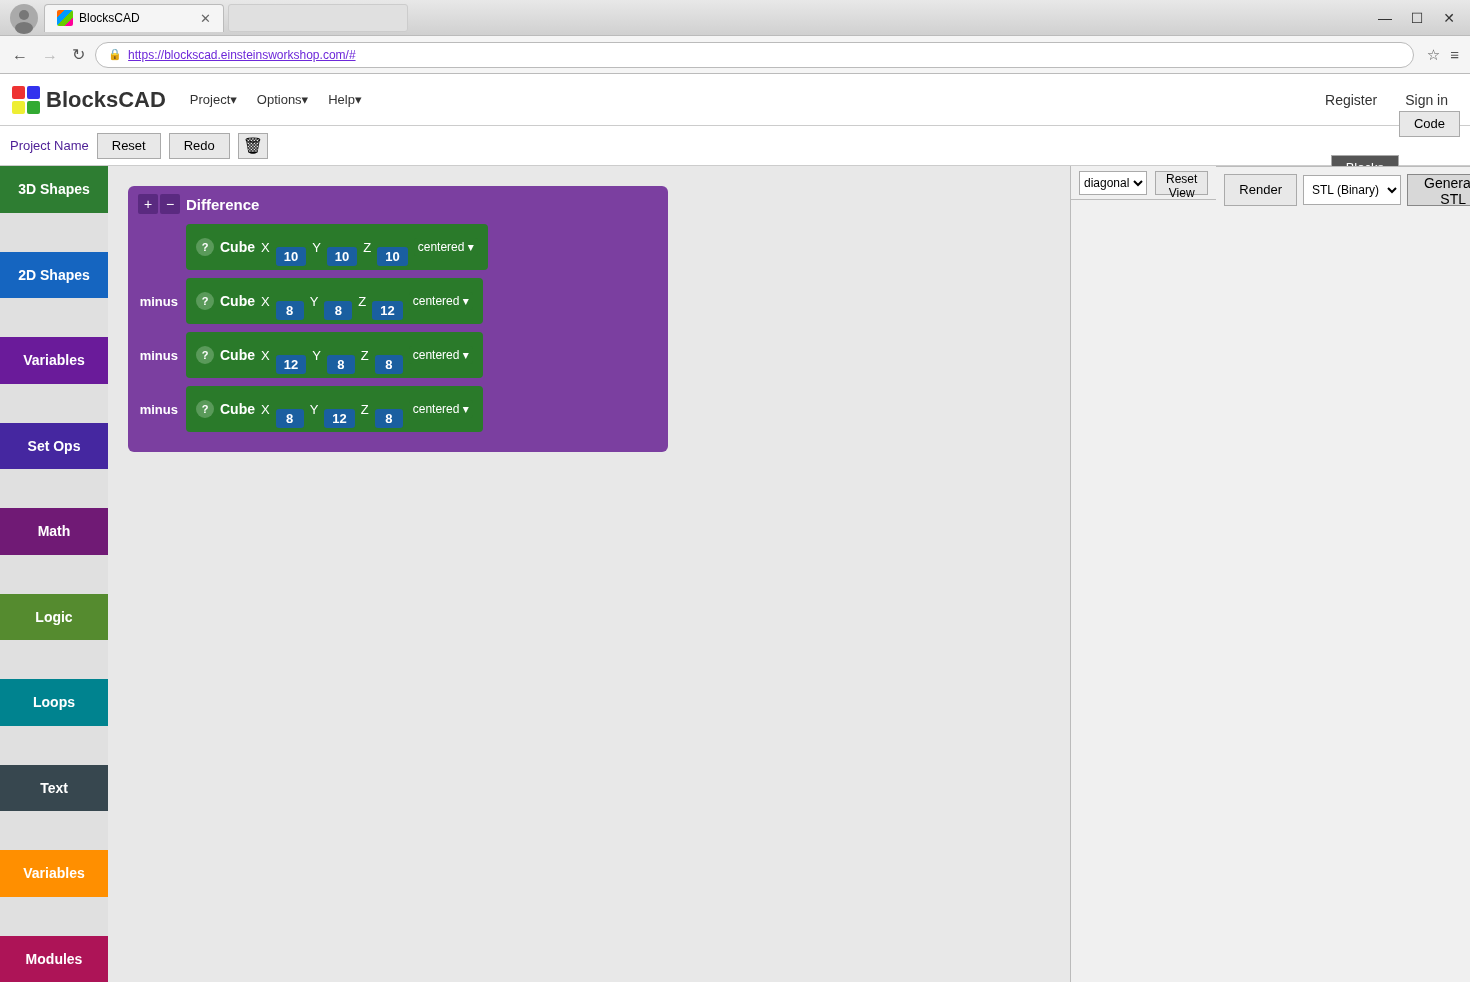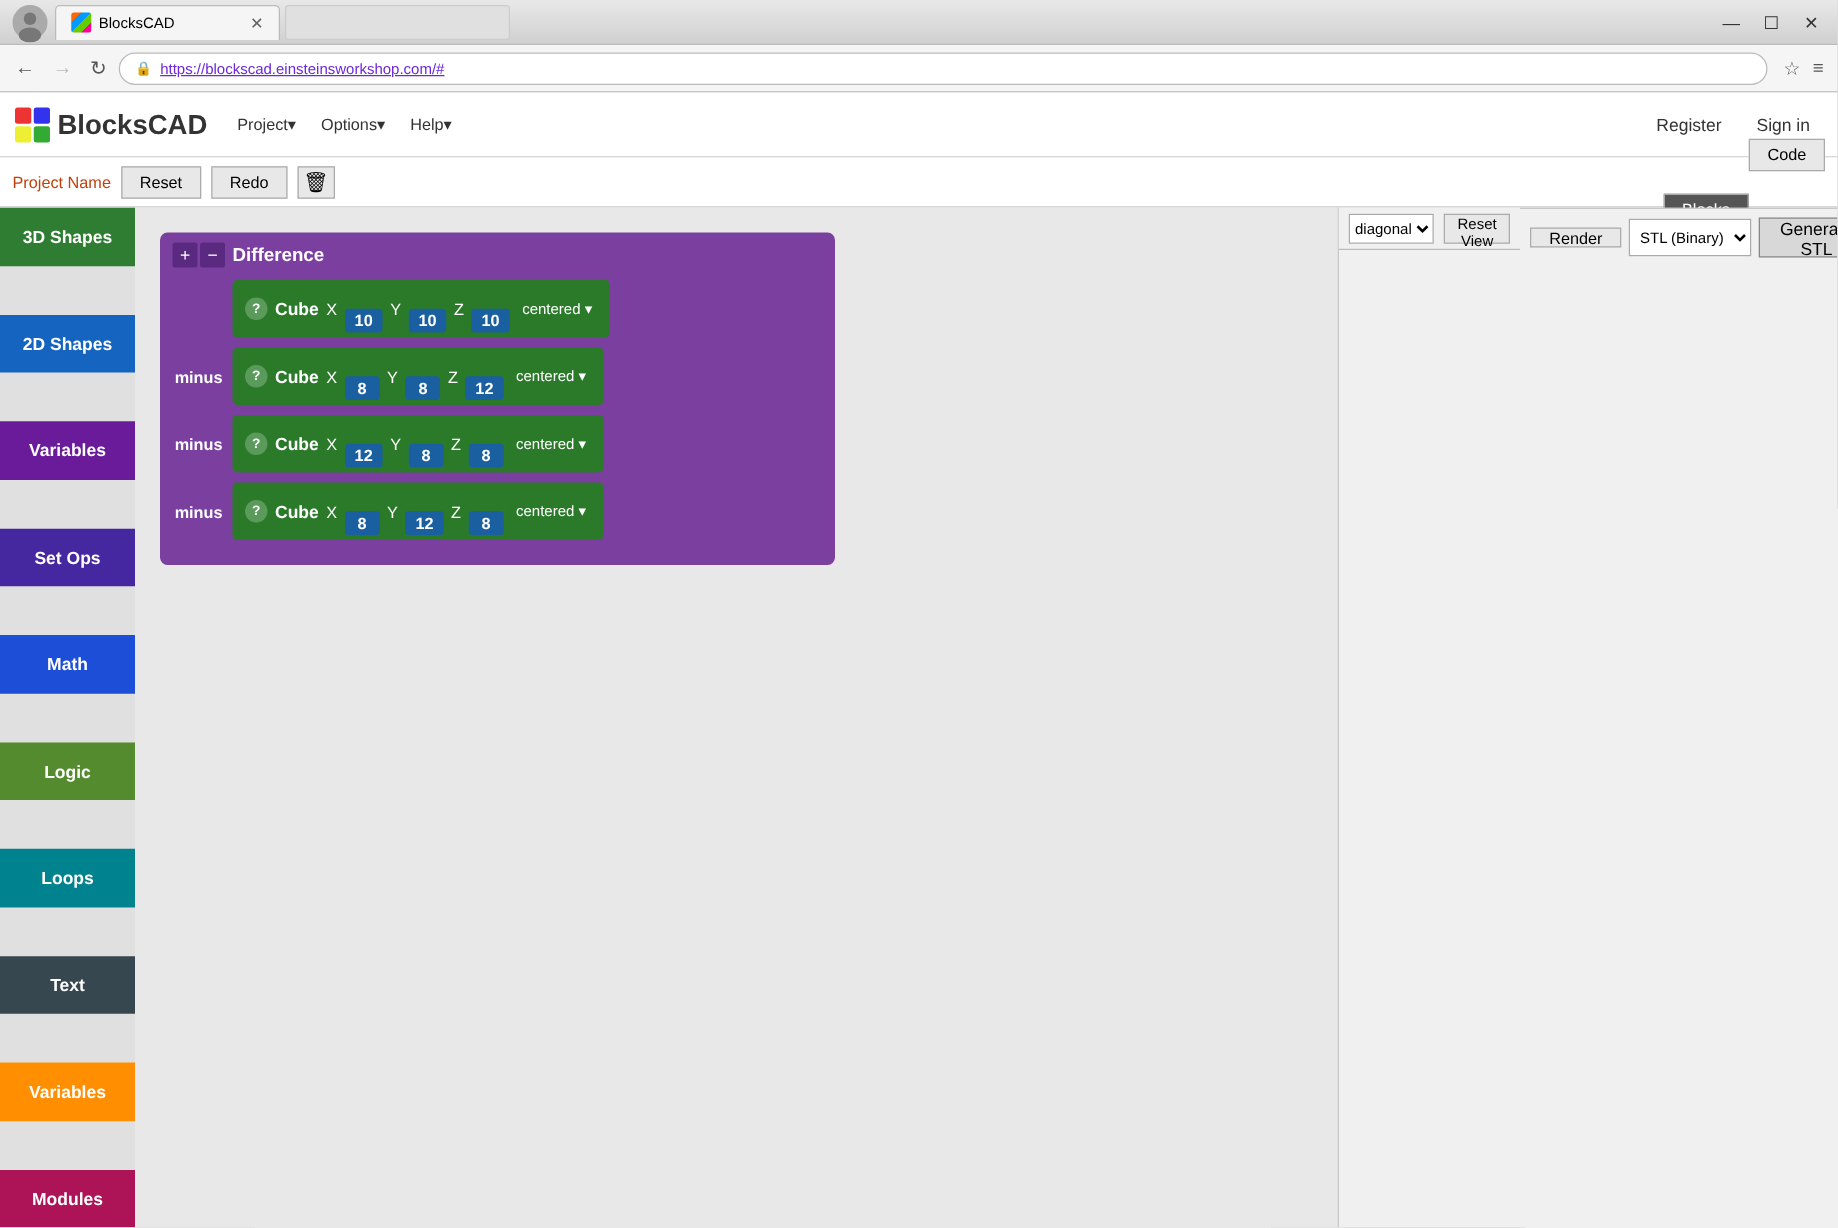--- a/index.html
+++ b/index.html
@@ -101,21 +101,21 @@
     
     .project-bar {
       background: white;
       height: 40px;
       display: flex;
       align-items: center;
       padding: 0 10px;
       border-bottom: 1px solid #ccc;
       gap: 8px;
     }
-    .project-label { font-size: 13px; color: #c2410c; }
+    .project-label { font-size: 13px; color: #4c1d95; }
     .project-name-input {
       border: 1px solid #ccc;
       height: 26px;
       padding: 0 8px;
       font-size: 13px;
       width: 260px;
     }
     .project-bar-btn {
       height: 26px;
       padding: 0 14px;
@@ -216,21 +216,21 @@
     .viewer-footer {
       background: #f0f0f0;
       height: 46px;
       display: flex;
       align-items: center;
       padding: 0 8px;
       gap: 6px;
       border-top: 1px solid #bbb;
     }
     .render-btn {
-      height: 16px;
+      height: 32px;
       padding: 0 14px;
       border: 1px solid #aaa;
       background: #e8e8e8;
       cursor: pointer;
       font-size: 13px;
       text-align: right;
     }
     .format-select {
       height: 30px;
       font-size: 12px;
@@ -438,21 +438,21 @@
         </div>
         <div class="sidebar-item" style="background:#1565c0;">
           <span>2D Shapes</span>
         </div>
         <div class="sidebar-item" style="background:#6a1b9a;">
           <span>Variables</span>
         </div>
         <div class="sidebar-item" style="background:#4527a0;">
           <span>Set Ops</span>
         </div>
-        <div class="sidebar-item" style="background:#1d4ed8;">
+        <div class="sidebar-item" style="background:#701a75;">
           <span>Math</span>
         </div>
         <div class="sidebar-item" style="background:#558b2f;">
           <span>Logic</span>
         </div>
         <div class="sidebar-item" style="background:#00838f;">
           <span>Loops</span>
         </div>
         <div class="sidebar-item" style="background:#37474f;">
           <span>Text</span>

